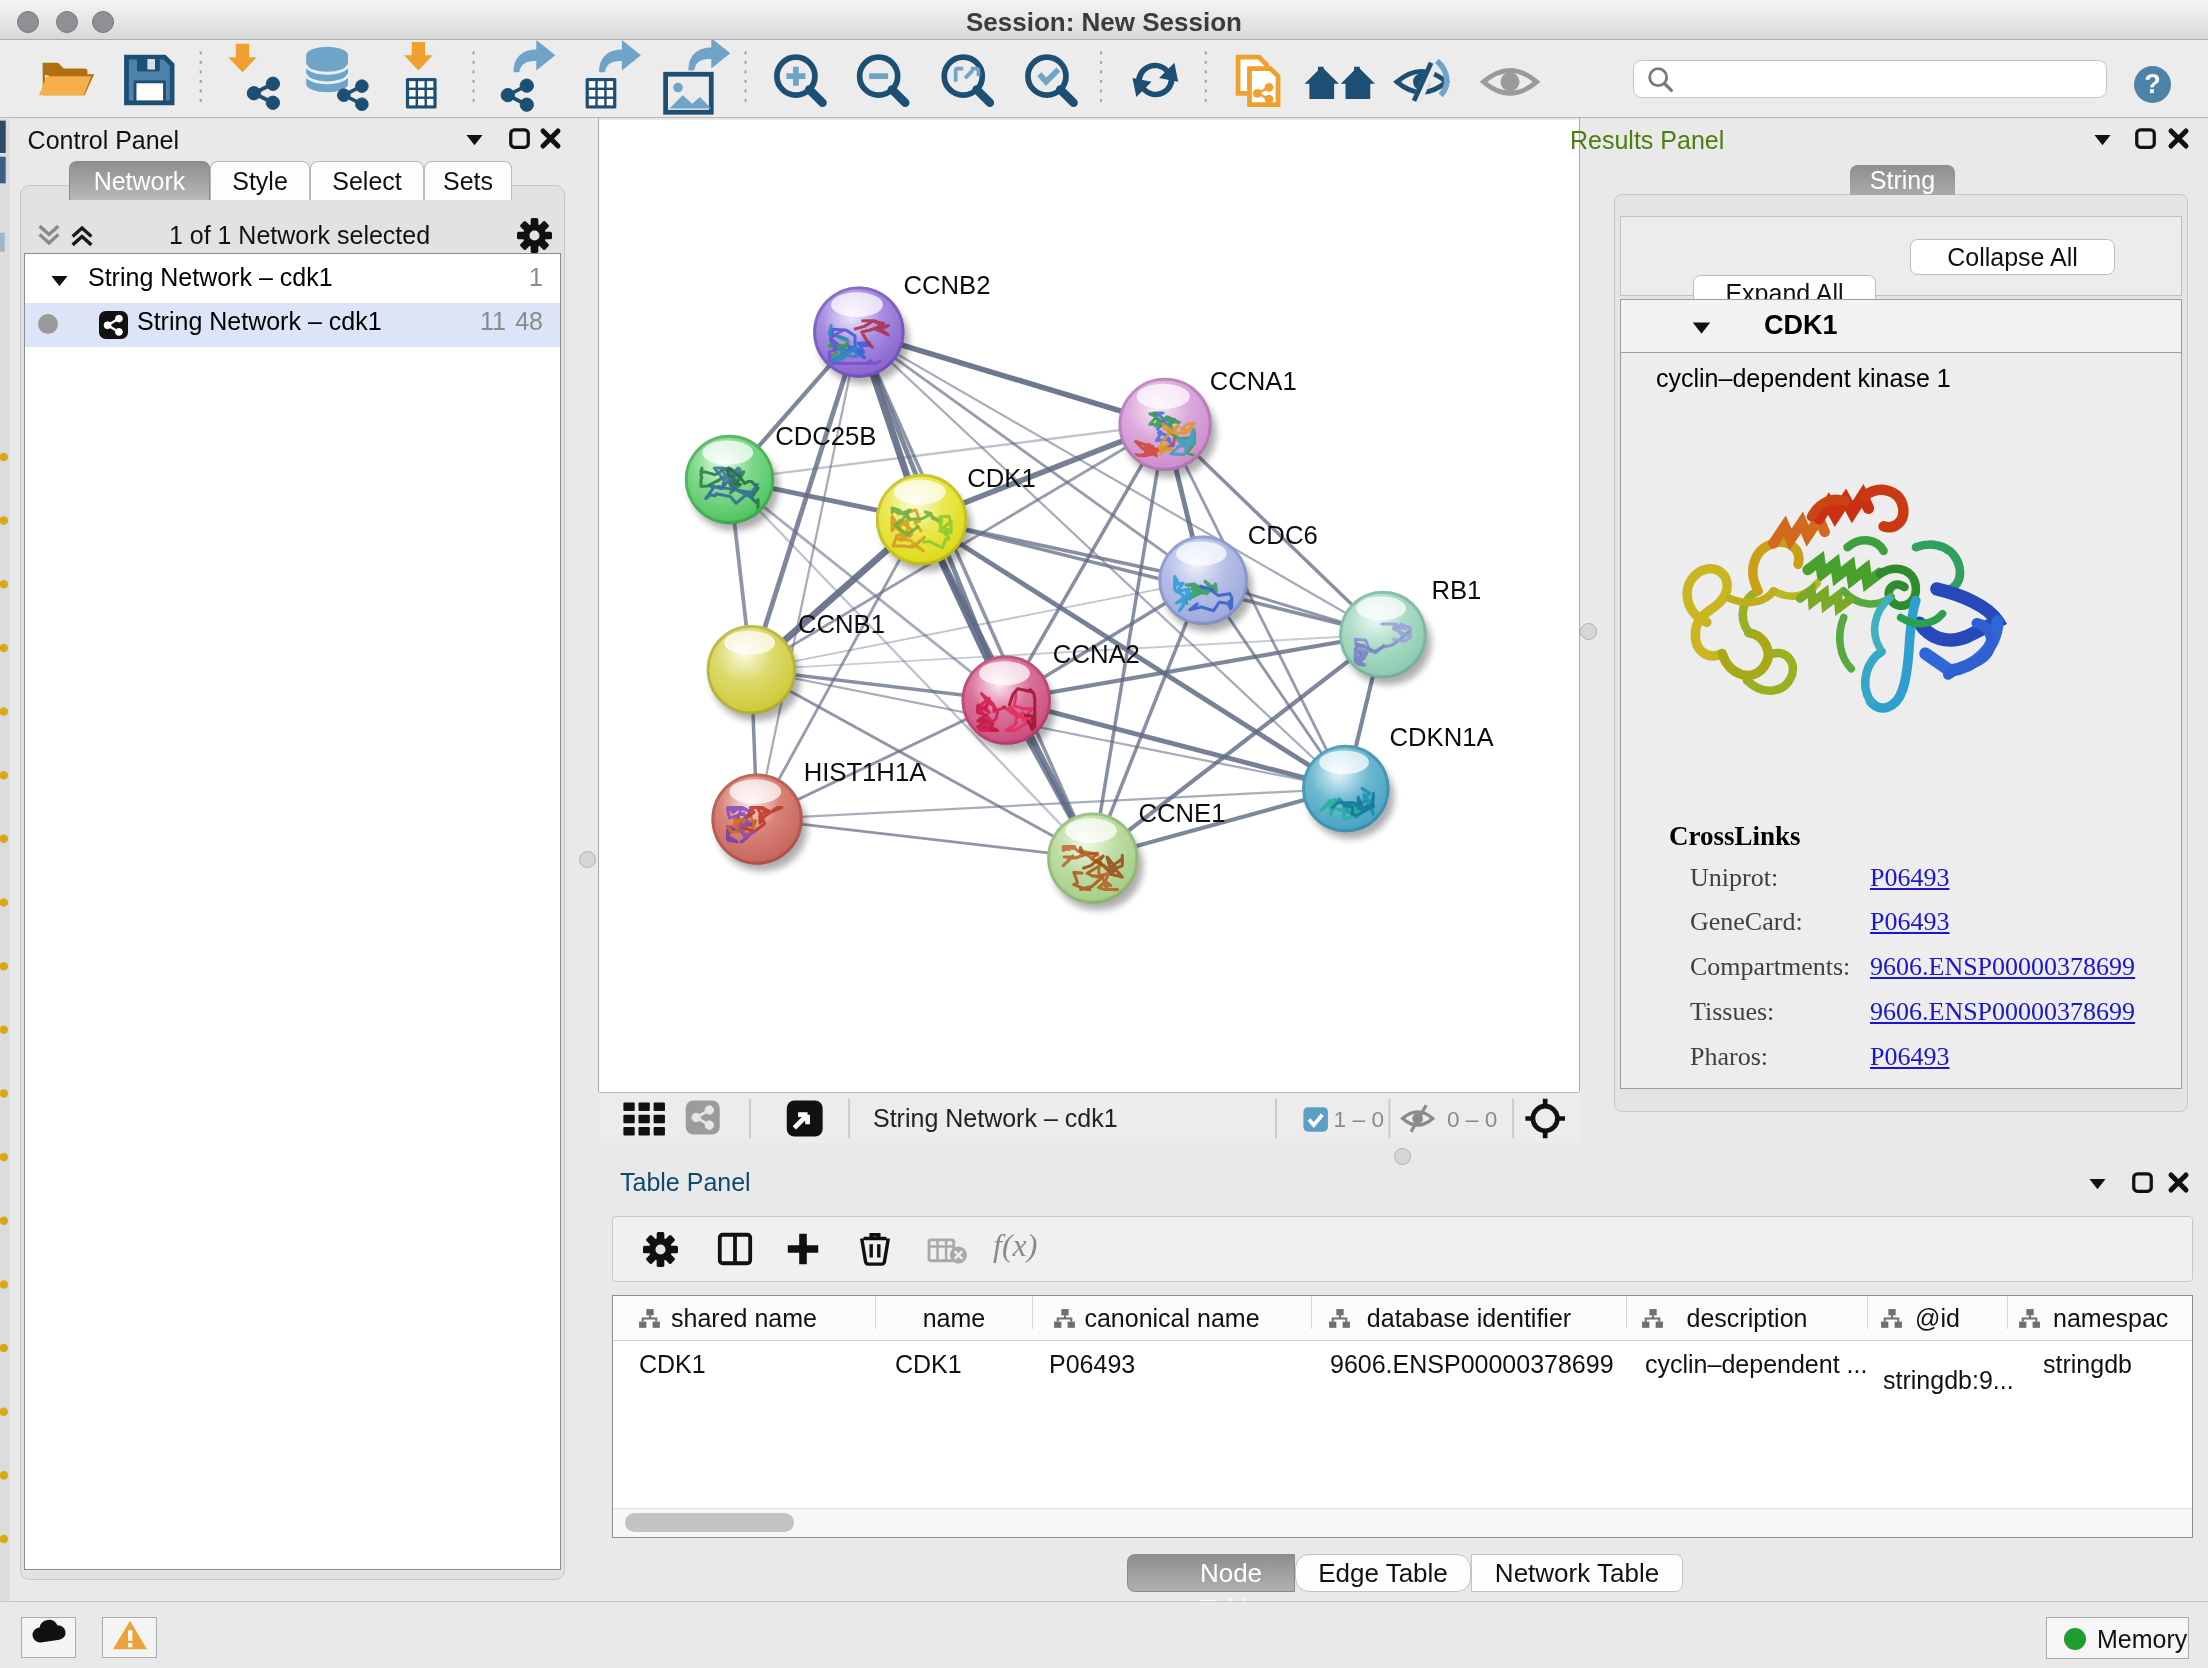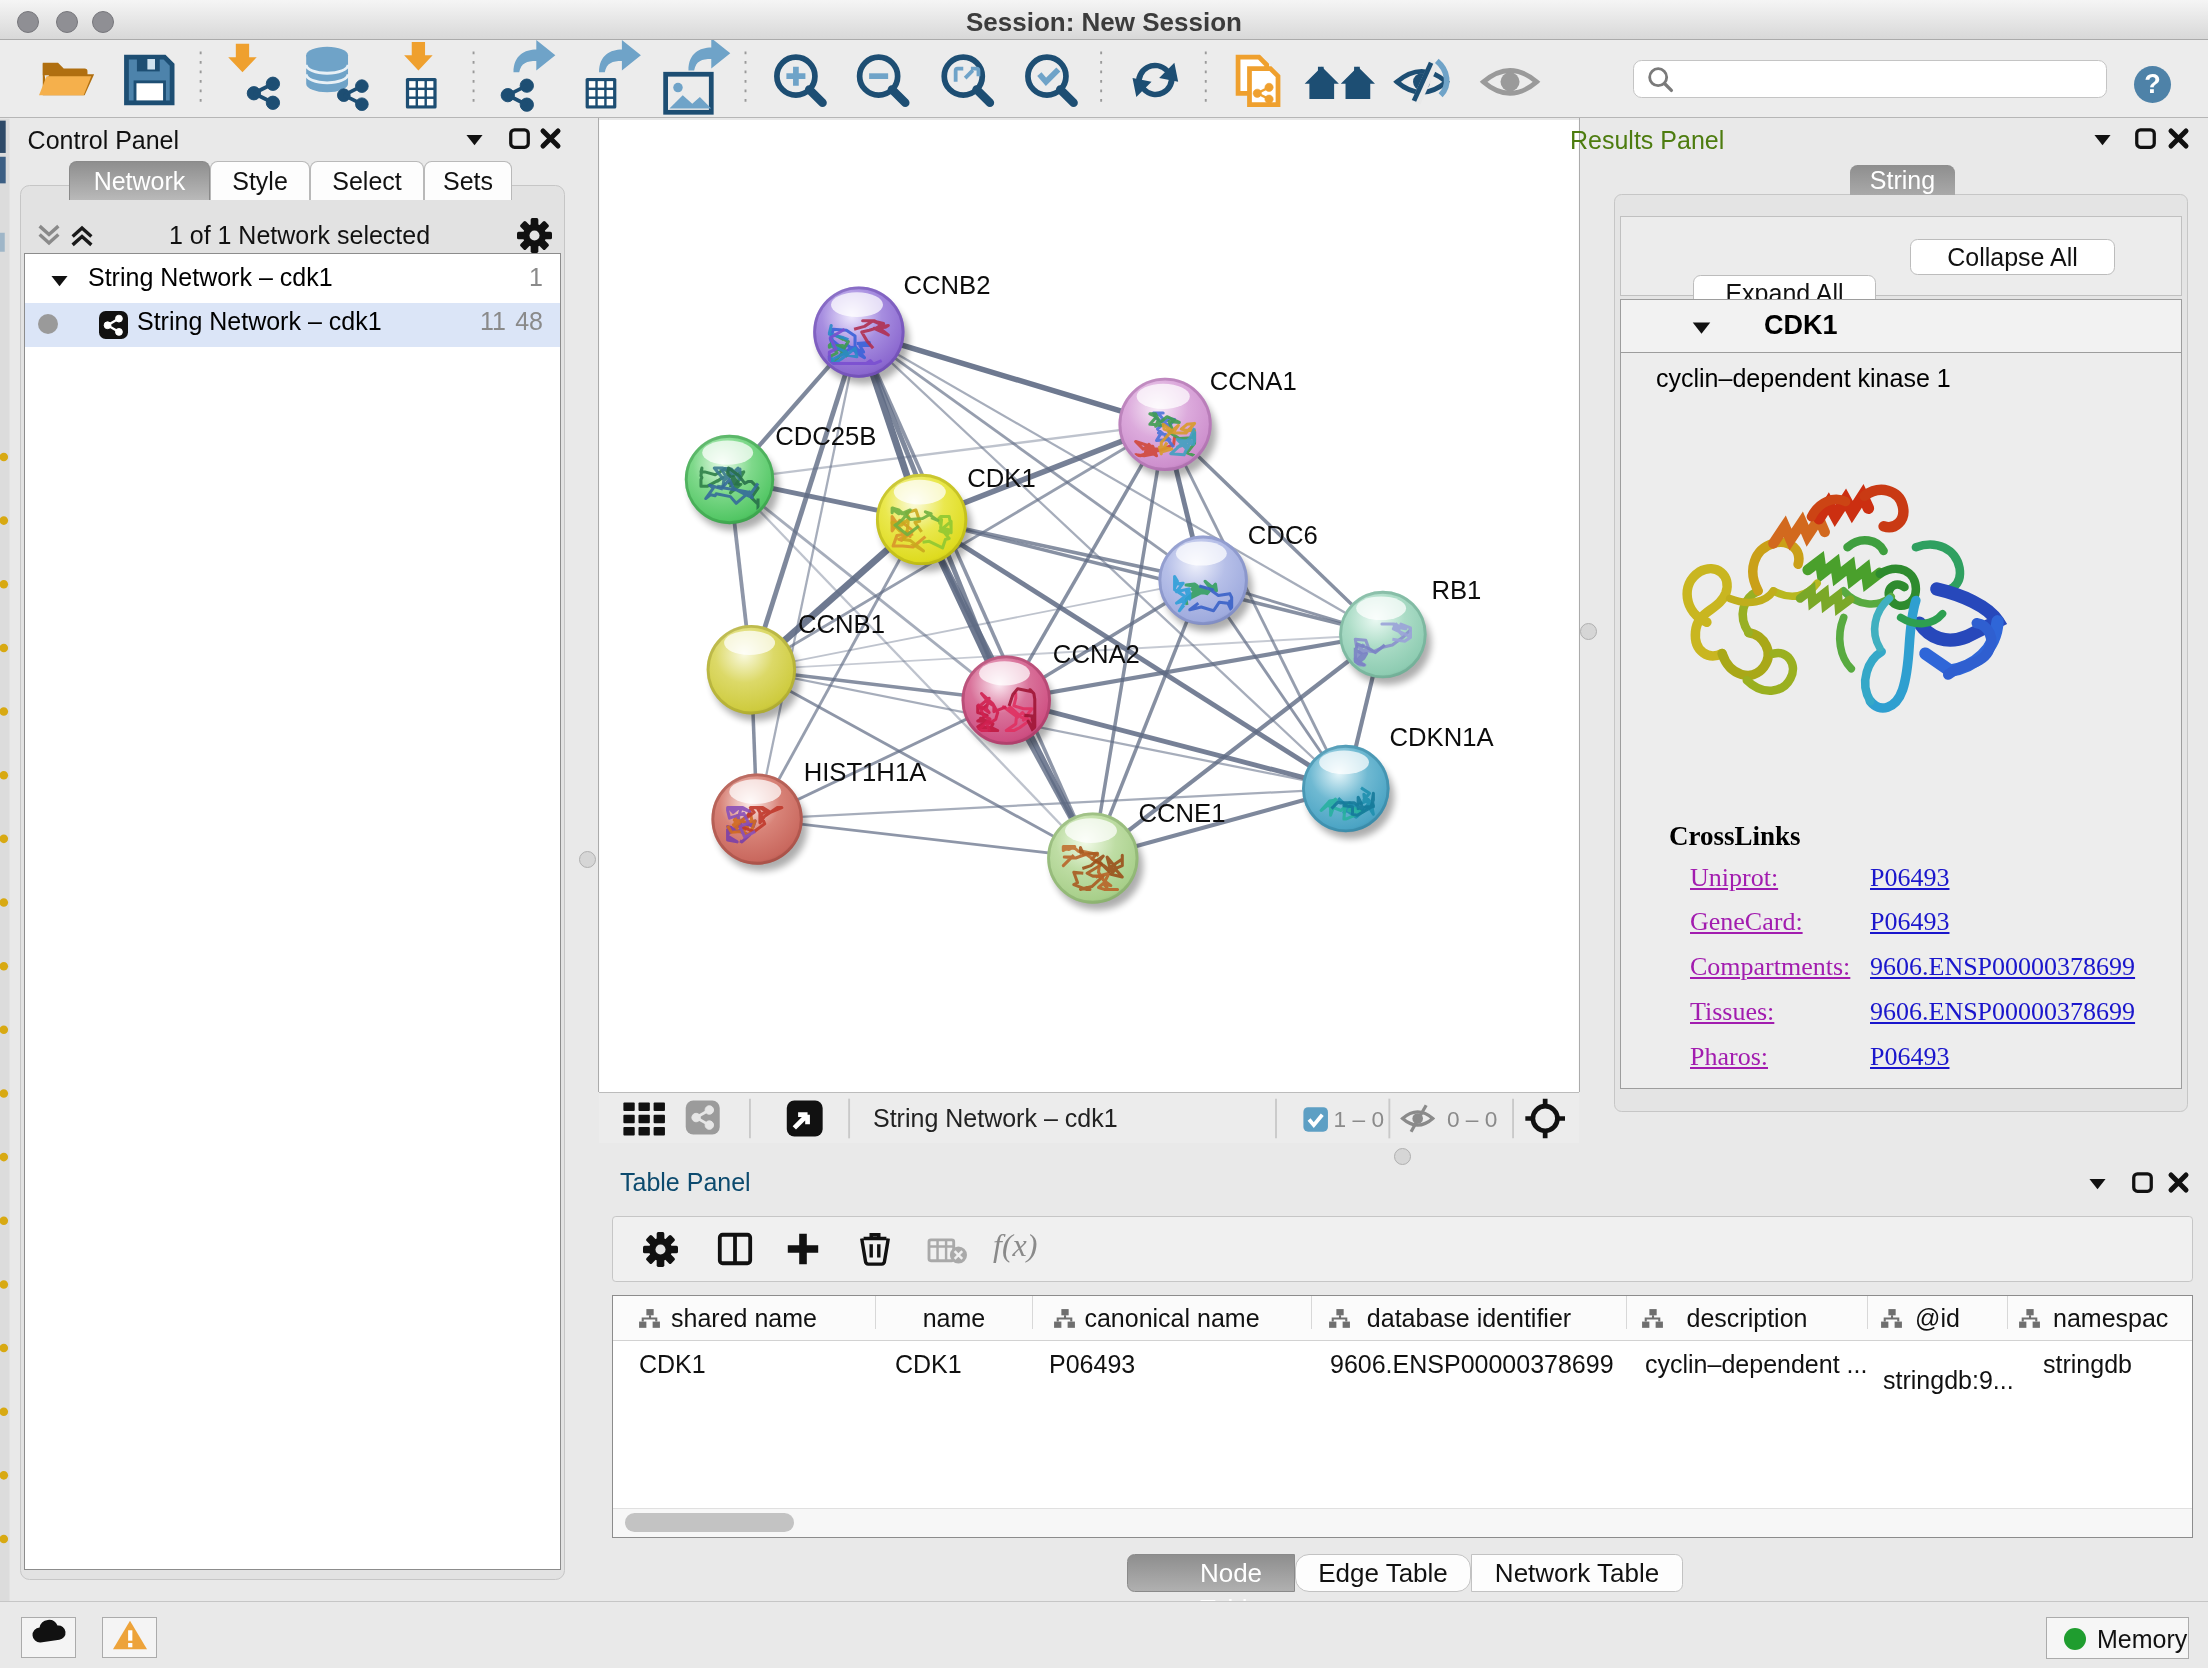--- a/index.html
+++ b/index.html
@@ -51,21 +51,21 @@
 #rp-expbox { left:1620px; top:216px; width:562px; height:80px; background:#ececec;
   border:1px solid #c0c0c0; }
 .rbtn { position:absolute; top:239px; height:36px; background:#fff;
   border:1px solid #bcbcbc; border-radius:7.6px; font-size:25px; text-align:center;
   color:#111; line-height:34px; }
 #rp-cdk { left:1620px; top:299px; width:562px; height:54px; background:#f2f2f2;
   border:1px solid #9d9d9d; }
 #rp-body { left:1620px; top:353px; width:562px; height:736px; background:#ededed;
   border:1px solid #9d9d9d; border-top:none; }
 .serif { font-family:"Liberation Serif", serif; }
-.crossrow { position:absolute; font-size:26px; color:#a21caf;text-decoration:underline; }
+.crossrow { position:absolute; font-size:26px; color:#404040; }
 .bluelink { color:#1a16cc; text-decoration:underline; }
 
 
 #tp-title { left:620px; top:1168px; font-size:25px; color:#0c4a6e; }
 #tp-toolbox { left:612px; top:1216px; width:1581px; height:66px; background:#f0f0f0;
   border:1px solid #c6c6c6; border-radius:3.8px; }
 #tp-table { left:612px; top:1295px; width:1581px; height:243px; background:#fff;
   border:1.9px solid #8c8c8c; }
 #tp-header { position:absolute; left:0; top:0; width:100%; height:45px;
   background:#fbfbfb; border-bottom:1.9px solid #d2d2d2; font-size:25px; color:#111; }

